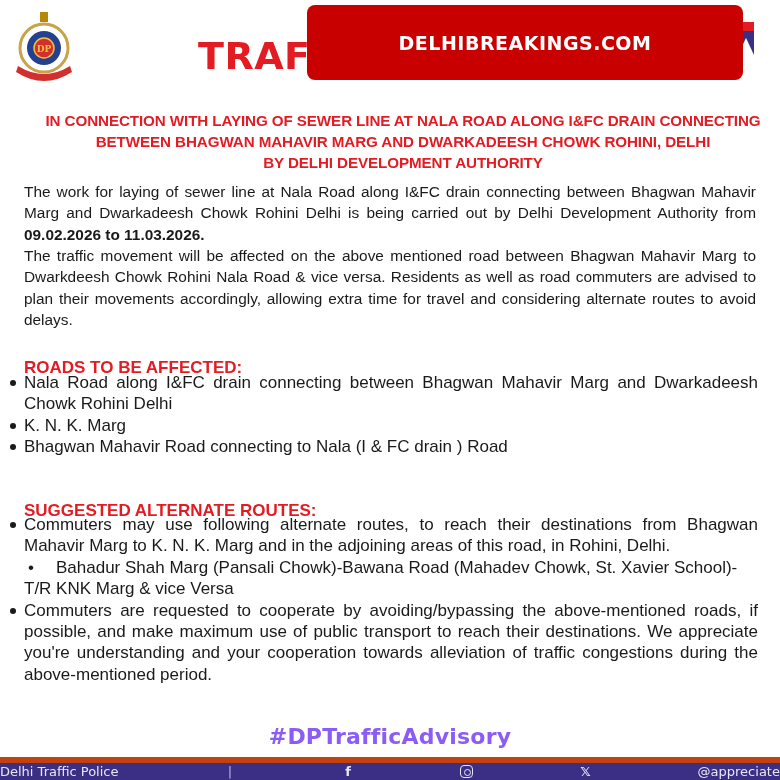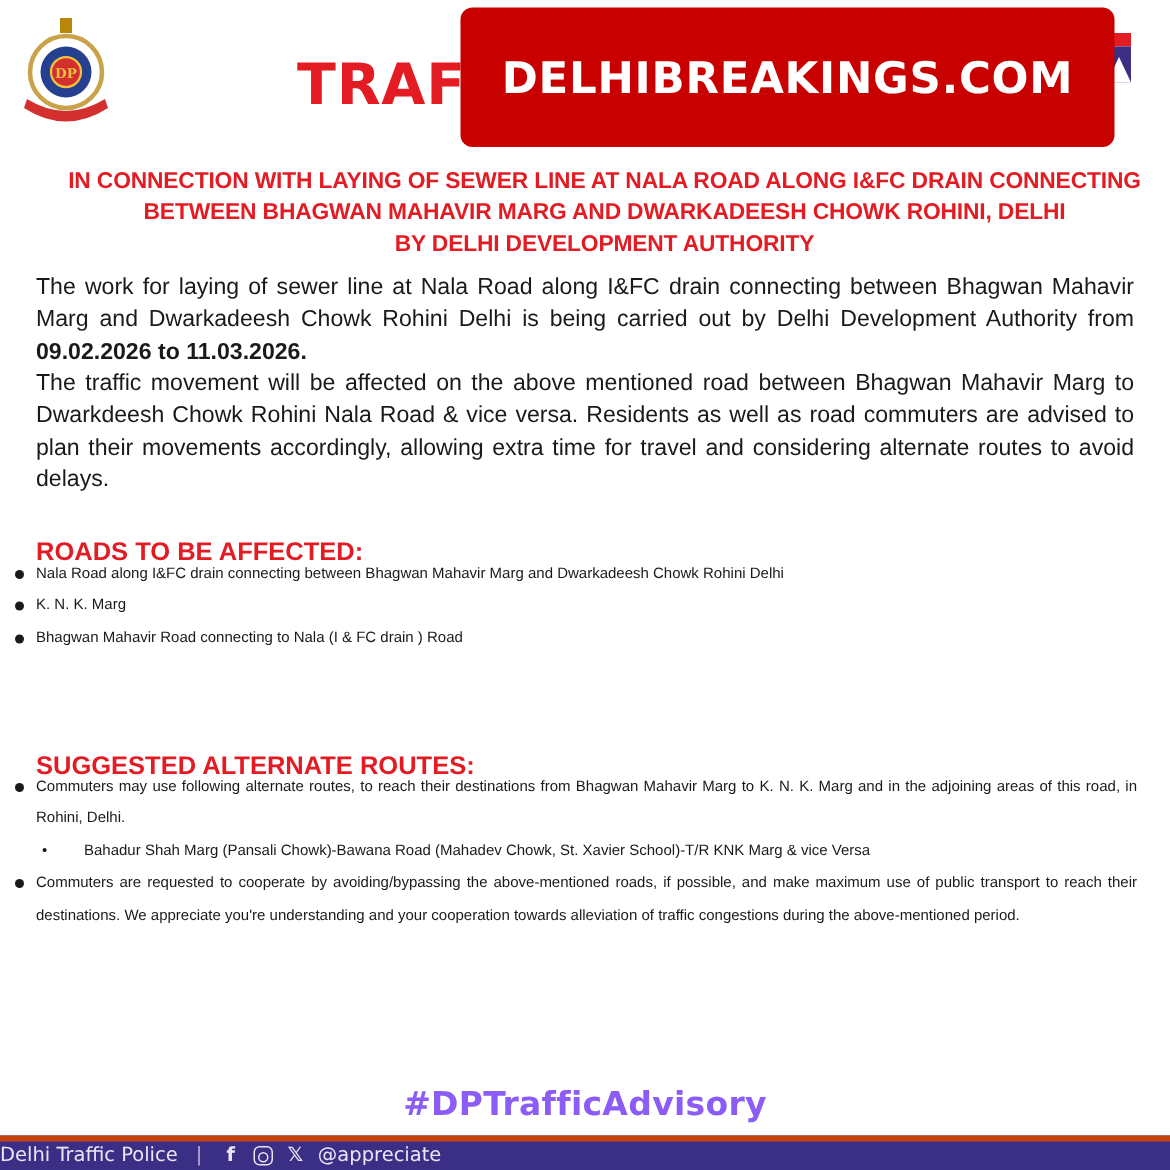--- a/index.html
+++ b/index.html
@@ -2,38 +2,38 @@
 <html><head>
 <meta charset="utf-8">
 <style>
   * { margin:0; padding:0; box-sizing:border-box; }
   html, body { width:780px; height:780px; background:#ffffff; overflow:hidden; }
   body { position:relative; font-family:"Liberation Sans", "DejaVu Sans", sans-serif; color:#1a1a1a; }
 
   .logo { position:absolute; left:12px; top:10px; width:64px; height:74px; }
   .title { position:absolute; left:198px; top:34px; font-size:38px; font-weight:900; color:#e31b23; letter-spacing:0.5px; font-family:"DejaVu Sans", sans-serif; }
   .flag { position:absolute; left:736px; top:22px; width:18px; height:33px; }
-  .watermark { position:absolute; left:307px; top:5px; width:436px; height:93px; background:#c80000; border-radius:8px; color:#fff; font-weight:700; font-size:29px; display:flex; align-items:center; justify-content:center; letter-spacing:0.5px; font-family:"DejaVu Sans", sans-serif; }
+  .watermark { position:absolute; left:307px; top:5px; width:436px; height:75px; background:#c80000; border-radius:8px; color:#fff; font-weight:700; font-size:19px; display:flex; align-items:center; justify-content:center; letter-spacing:0.5px; font-family:"DejaVu Sans", sans-serif; }
 
   .heading { position:absolute; left:0; right:0; top:110px; text-align:center; color:#e31b23; font-weight:700; font-size:15.2px; line-height:21px; font-family:"Liberation Sans", sans-serif; letter-spacing:-0.1px;margin-left:26px; }
   .heading div { white-space:nowrap; }
 
   .para { position:absolute; left:24px; width:732px; font-size:15.4px; line-height:21.4px; text-align:justify; font-family:"Liberation Sans", sans-serif; }
   .para b { font-weight:700; }
 
   .sec-title { position:absolute; left:24px; font-size:17px; font-weight:700; color:#e31b23; font-family:"Liberation Sans", sans-serif;margin-top:13px; }
 
-  .list { position:absolute; left:10px; width:748px; font-size:10px; line-height:21.4px; font-family:"Liberation Sans", sans-serif; }
+  .list { position:absolute; left:10px; width:748px; font-size:17px; line-height:21.4px; font-family:"Liberation Sans", sans-serif; }
   .li { position:relative; padding-left:14px; text-align:justify; }
   .li .bullet { position:absolute; left:0; top:8px; width:6px; height:6px; border-radius:50%; background:#1a1a1a; }
   .subli { position:relative; padding-left:14px; }
   .subli .dot { display:inline-block; width:32px; padding-left:4px; }
 
   .hashtag { position:absolute; left:0; right:0; top:724px; text-align:center; font-size:22px; font-weight:700; color:#8b5cf6; font-family:"DejaVu Sans", sans-serif; letter-spacing:0.2px; }
-  .footer { position:absolute; left:0; right:0; top:757px; height:23px; background:#3a2f85; border-top:4px solid #c2410c; color:#e8e6f5; font-size:13px; display:flex; align-items:center; justify-content:flex-start; gap:8px; font-family:"DejaVu Sans", sans-serif; }
+  .footer { position:absolute; left:0; right:0; top:757px; height:23px; background:#3a2f85; border-top:6px solid #c2410c; color:#e8e6f5; font-size:13px; display:flex; align-items:center; justify-content:space-between; gap:8px; font-family:"DejaVu Sans", sans-serif; }
   .footer .sep { opacity:0.7; margin:0 4px; }
   .footer .ic { display:inline-flex; align-items:center; justify-content:center; width:14px; height:14px; font-weight:700; font-size:13px; }
   .footer .ig { border:1.6px solid #e8e6f5; border-radius:4px; width:13px; height:13px; position:relative; }
   .footer .ig::after { content:""; position:absolute; left:2.5px; top:2.5px; width:5px; height:5px; border:1.4px solid #e8e6f5; border-radius:50%; }
 </style>
 </head>
 <body>
 
 <svg class="logo" viewBox="0 0 64 74">
   <rect x="28" y="2" width="8" height="10" fill="#b8860b"></rect>

